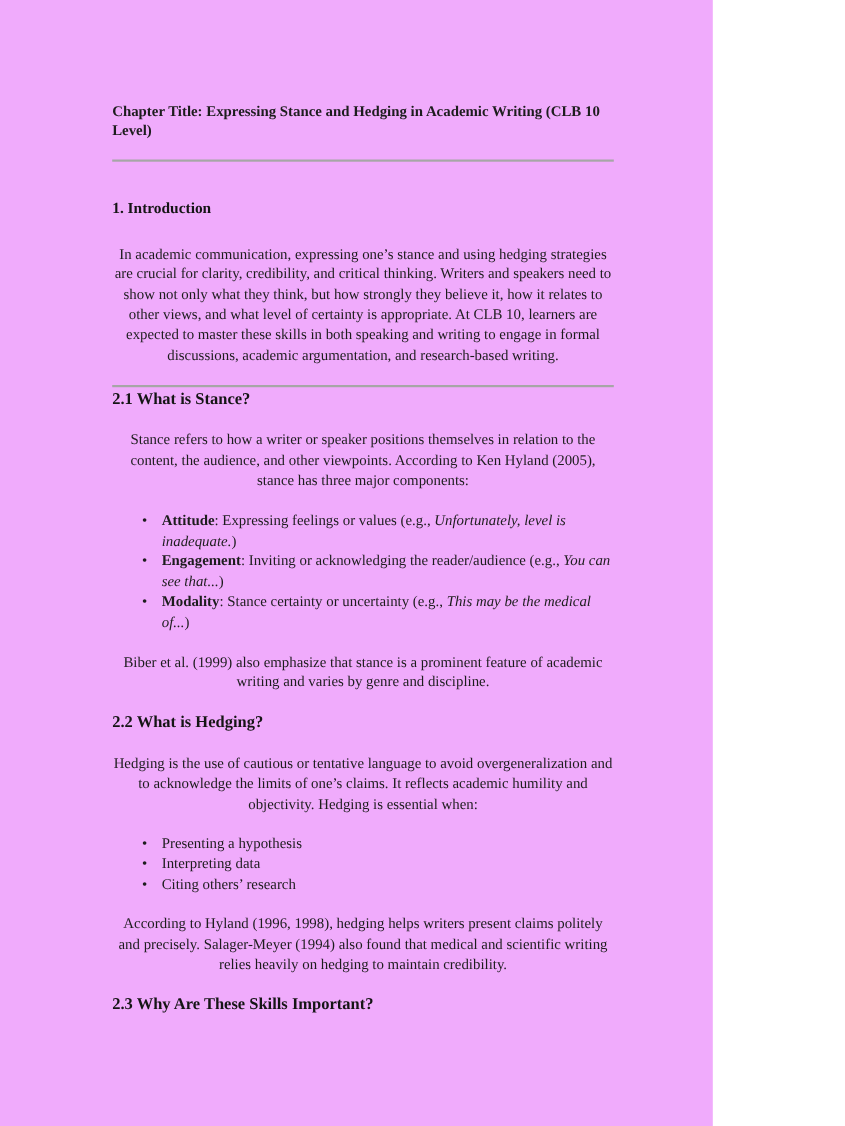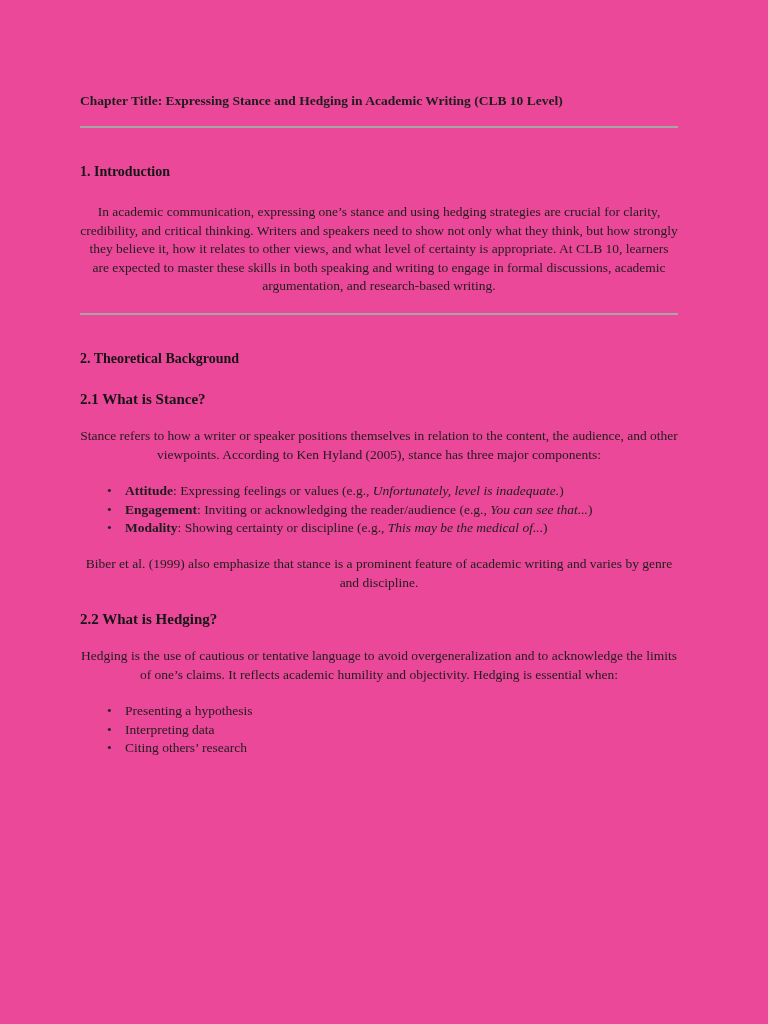--- a/index.html
+++ b/index.html
@@ -2,25 +2,25 @@
 <html><head>
 <meta charset="utf-8">
 <style>
   html, body {
     margin: 0;
     padding: 0;
     background: #ffffff;
   }
   .page {
     position: relative;
-    width: 768px;
+    width: 648px;
     height: 1024px;
-    background: #ec4899;
+    background: #f0abfc;
     box-sizing: border-box;
-    padding: 92px 90px 0 80px;
+    padding: 92px 90px 0 102px;
     font-family: "Liberation Serif", "DejaVu Serif", serif;
     font-size: 13.5px;
     line-height: 18.4px;
     color: #1d1d1d;
     overflow: hidden;
   }
   .chapter-title {
     font-weight: bold;
     margin: 0 0 16px 0;
   }
@@ -70,38 +70,37 @@
   <p class="chapter-title">Chapter Title: Expressing Stance and Hedging in Academic Writing (CLB 10 Level)</p>
 
   <div class="rule"></div>
 
   <h1 class="sec">1. Introduction</h1>
 
   <p class="body-par">In academic communication, expressing one’s stance and using hedging strategies are crucial for clarity, credibility, and critical thinking. Writers and speakers need to show not only what they think, but how strongly they believe it, how it relates to other views, and what level of certainty is appropriate. At CLB 10, learners are expected to master these skills in both speaking and writing to engage in formal discussions, academic argumentation, and research-based writing.</p>
 
   <div class="rule"></div>
 
-  <h1 class="sec">2. Theoretical Background</h1>
 
   <h2 class="subsec">2.1 What is Stance?</h2>
 
   <p class="body-par">Stance refers to how a writer or speaker positions themselves in relation to the content, the audience, and other viewpoints. According to Ken Hyland (2005), stance has three major components:</p>
 
   <div class="list">
     <div class="bullet-row">
       <span class="bullet-dot">•</span>
       <span class="bullet-text"><b>Attitude</b><span>: Expressing feelings or values (e.g., </span><i>Unfortunately, level is inadequate.</i><span>)</span></span>
     </div>
     <div class="bullet-row">
       <span class="bullet-dot">•</span>
       <span class="bullet-text"><b>Engagement</b><span>: Inviting or acknowledging the reader/audience (e.g., </span><i>You can see that...</i><span>)</span></span>
     </div>
     <div class="bullet-row">
       <span class="bullet-dot">•</span>
-      <span class="bullet-text"><b>Modality</b><span>: Showing certainty or discipline (e.g., </span><i>This may be the medical of...</i><span>)</span></span>
+      <span class="bullet-text"><b>Modality</b><span>: Stance certainty or uncertainty (e.g., </span><i>This may be the medical of...</i><span>)</span></span>
     </div>
   </div>
 
   <p class="body-par">Biber et al. (1999) also emphasize that stance is a prominent feature of academic writing and varies by genre and discipline.</p>
 
   <h2 class="subsec">2.2 What is Hedging?</h2>
 
   <p class="body-par">Hedging is the use of cautious or tentative language to avoid overgeneralization and to acknowledge the limits of one’s claims. It reflects academic humility and objectivity. Hedging is essential when:</p>
 
   <div class="list">
@@ -112,15 +111,17 @@
     <div class="bullet-row">
       <span class="bullet-dot">•</span>
       <span class="bullet-text">Interpreting data</span>
     </div>
     <div class="bullet-row">
       <span class="bullet-dot">•</span>
       <span class="bullet-text">Citing others’ research</span>
     </div>
   </div>
 
+  <p class="body-par">According to Hyland (1996, 1998), hedging helps writers present claims politely and precisely. Salager-Meyer (1994) also found that medical and scientific writing relies heavily on hedging to maintain credibility.</p>
 
+  <h2 class="subsec">2.3 Why Are These Skills Important?</h2>
 
 </div>
 
 </body></html>

